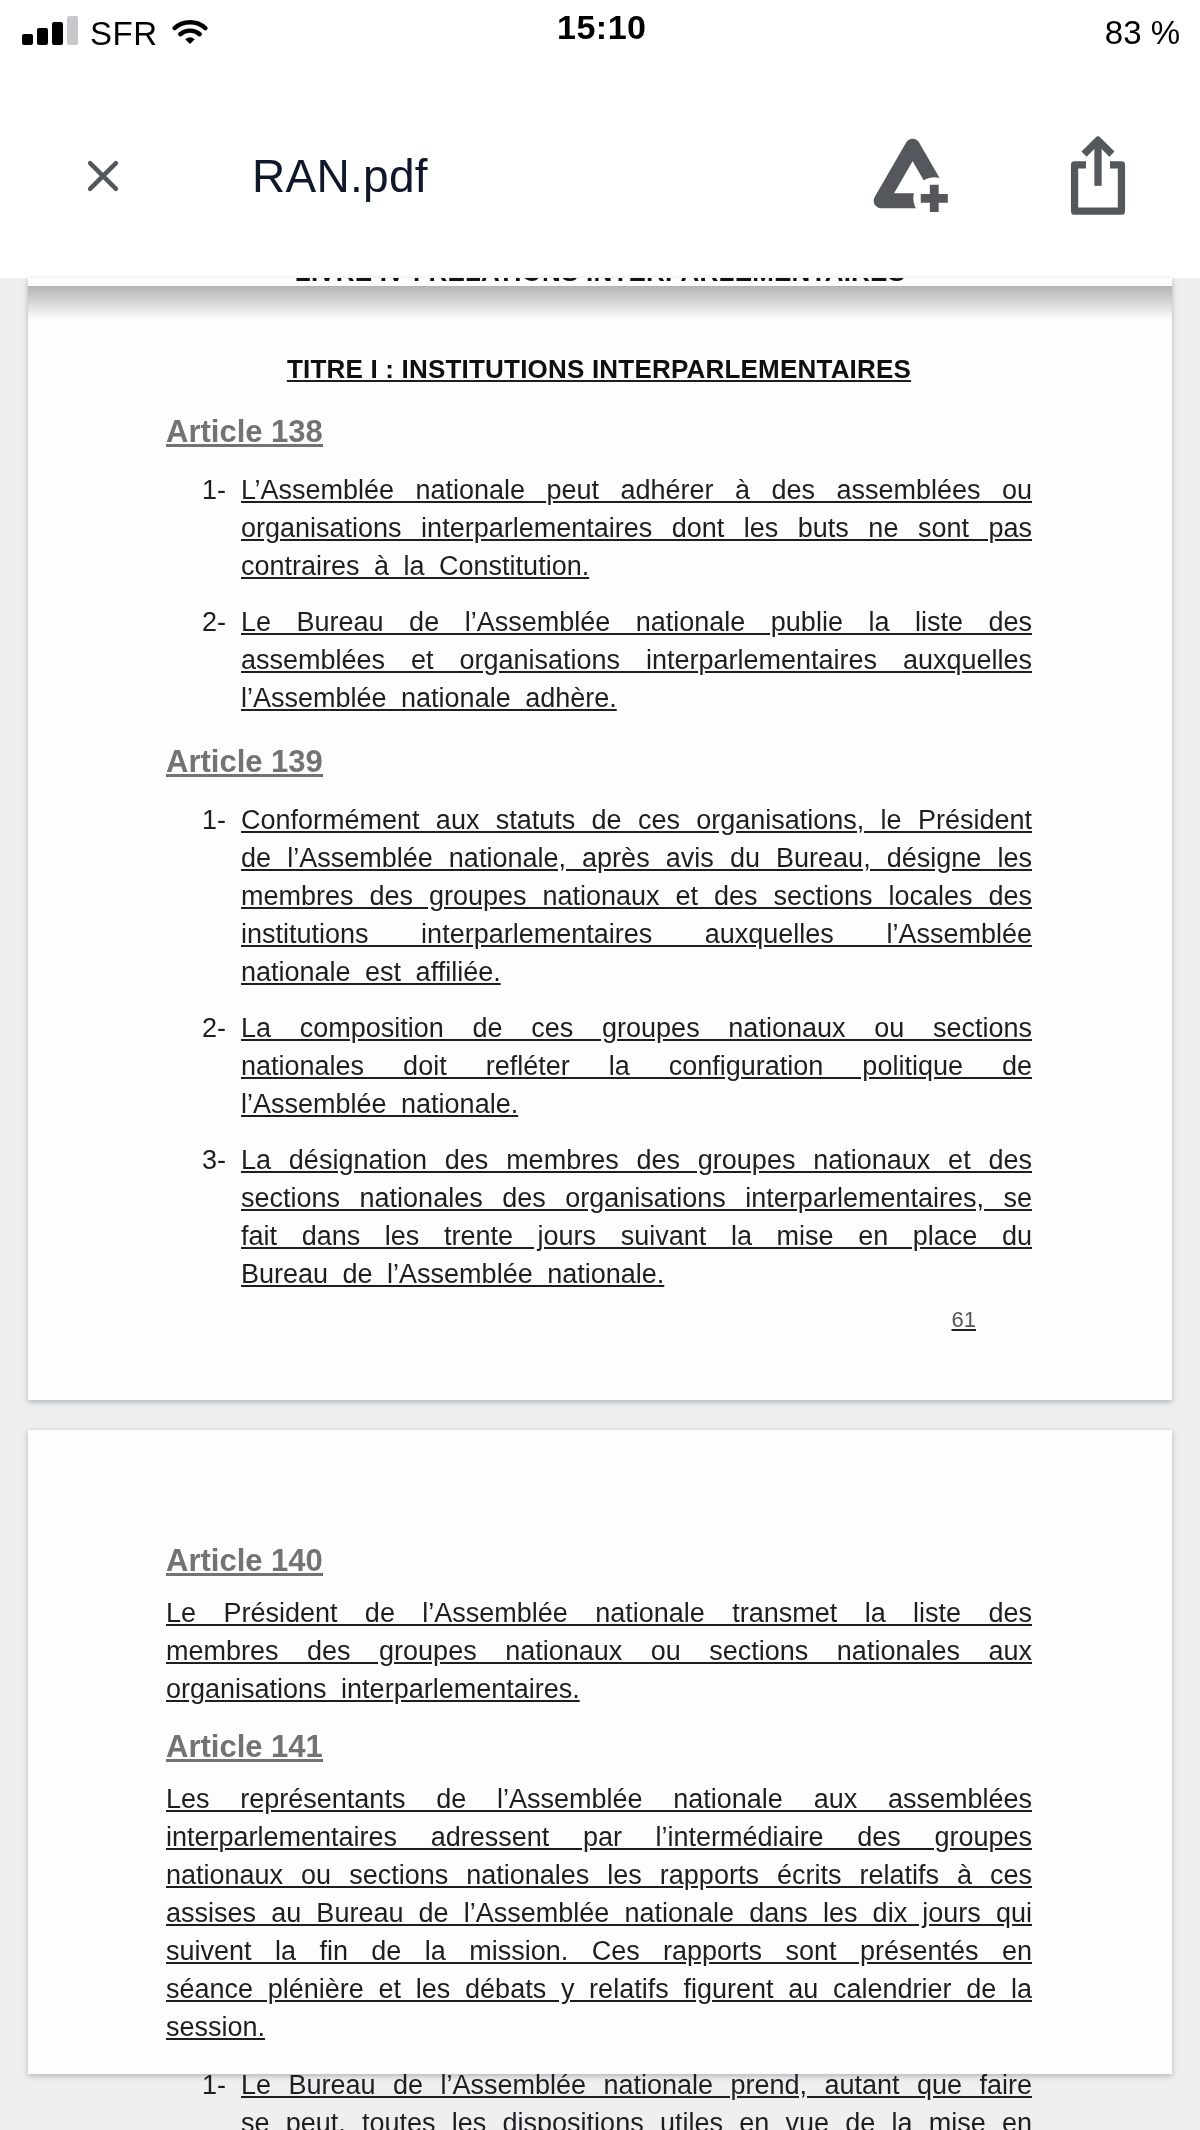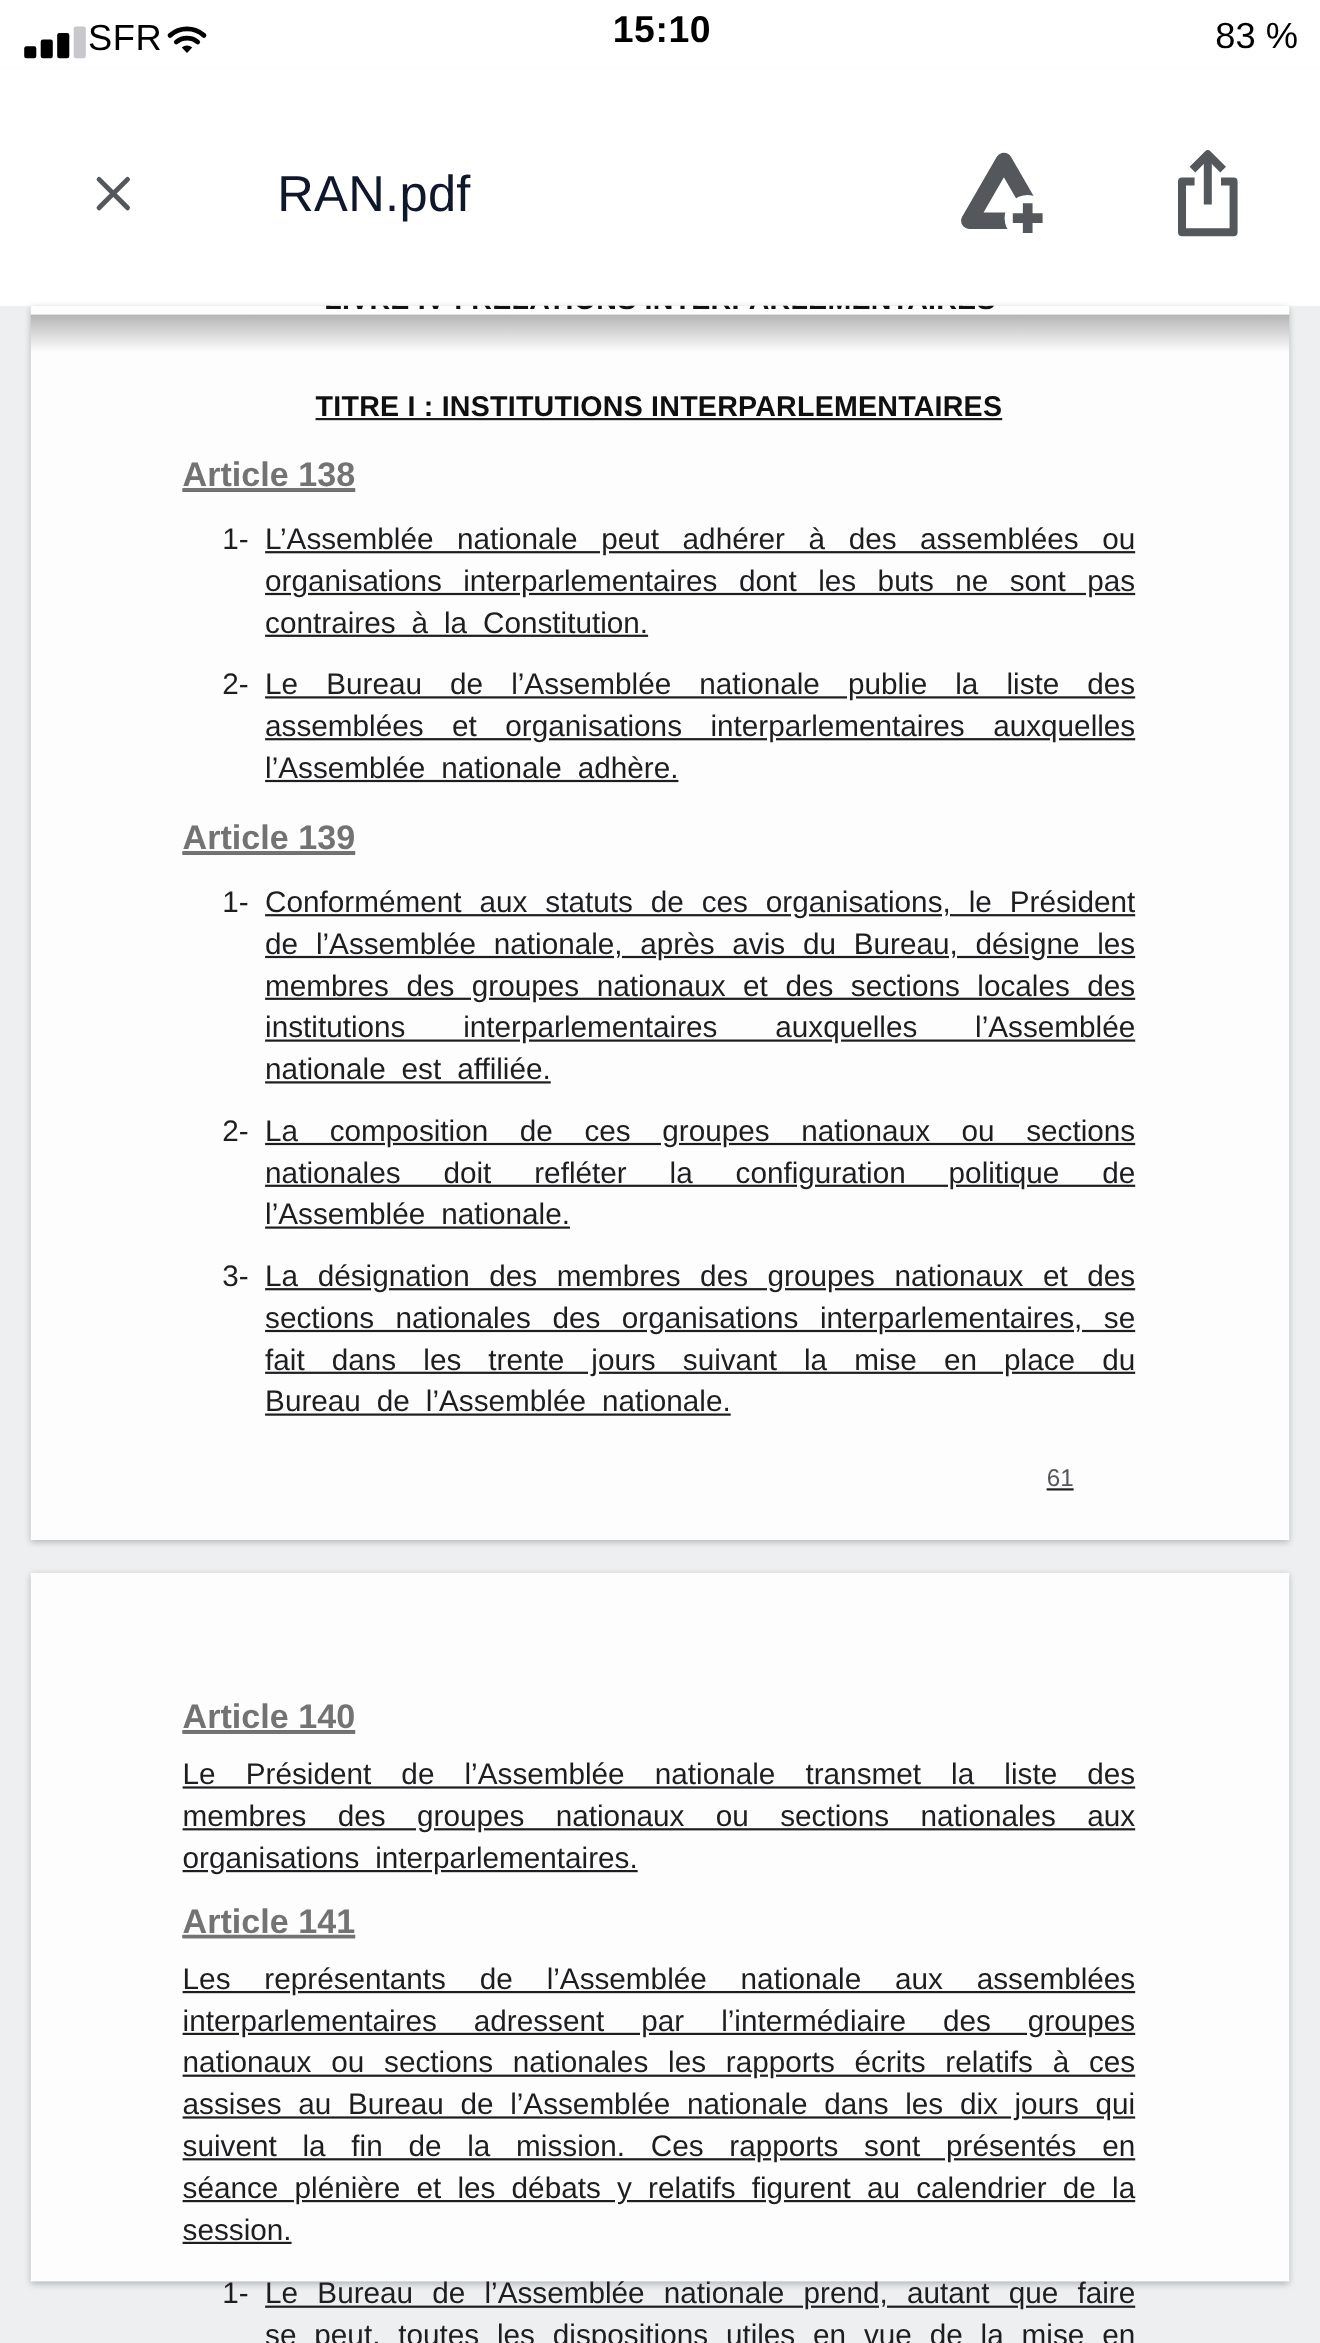--- a/index.html
+++ b/index.html
@@ -9,21 +9,21 @@
     font-family:"Liberation Sans", sans-serif;
     -webkit-font-smoothing:antialiased;
   }
   .screen{width:1200px;height:2130px;position:relative;}
 
   
   .status-bar{
     height:62px;background:#ffffff;display:flex;align-items:center;
     padding:6px 20px 0 22px;box-sizing:border-box;position:relative;color:#000;
   }
-  .sb-left{display:flex;align-items:flex-end;}
+  .sb-left{display:flex;align-items:flex-start;gap:10px;}
   .signal{display:flex;align-items:flex-end;gap:4px;height:30px;}
   .signal i{display:block;width:11px;border-radius:2px;background:#000;}
   .signal i.b1{height:11px}.signal i.b2{height:17px}.signal i.b3{height:23px}
   .signal i.b4{height:29px;background:#c8c8cc;}
   .carrier{font-size:33px;letter-spacing:.5px;margin-left:2px;}
   .sb-time{
     position:absolute;left:50%;top:8px;transform:translateX(-48%);
     font-size:34px;font-weight:700;letter-spacing:.5px;
   }
   .sb-right{margin-left:auto;display:flex;align-items:center;gap:28px;flex-direction:column;}
@@ -57,21 +57,21 @@
 
   .doc-title{text-align:center;font-weight:700;font-size:26px;line-height:36px;margin-top:64px;color:#101010;letter-spacing:.2px;}
   .article-heading{font-weight:700;text-decoration:underline;font-size:31px;line-height:38px;margin-top:26px;color:#737373;}
   .p2 .article-heading{margin-top:20px;}
   .p2 .article-heading:first-child{margin-top:0;}
   .para{text-align:justify;word-spacing:7px;margin-top:14px;}
   .list-item{position:relative;padding-left:75px;text-align:justify;word-spacing:7px;margin-top:18px;}
   .list-item.first{margin-top:20px;}
   .list-marker{position:absolute;left:36px;word-spacing:normal;}
   .art139{margin-top:26px;}
-  .page-number{text-align:right;padding-right:56px;font-size:22px;color:#55565a;margin-top:32px;}
+  .page-number{text-align:right;padding-right:56px;font-size:22px;color:#55565a;margin-top:8px;}
 
   svg{display:block;}
 </style>
 </head>
 <body>
 
 <div class="screen">
 
   <div class="status-bar">
     <div class="sb-left">

